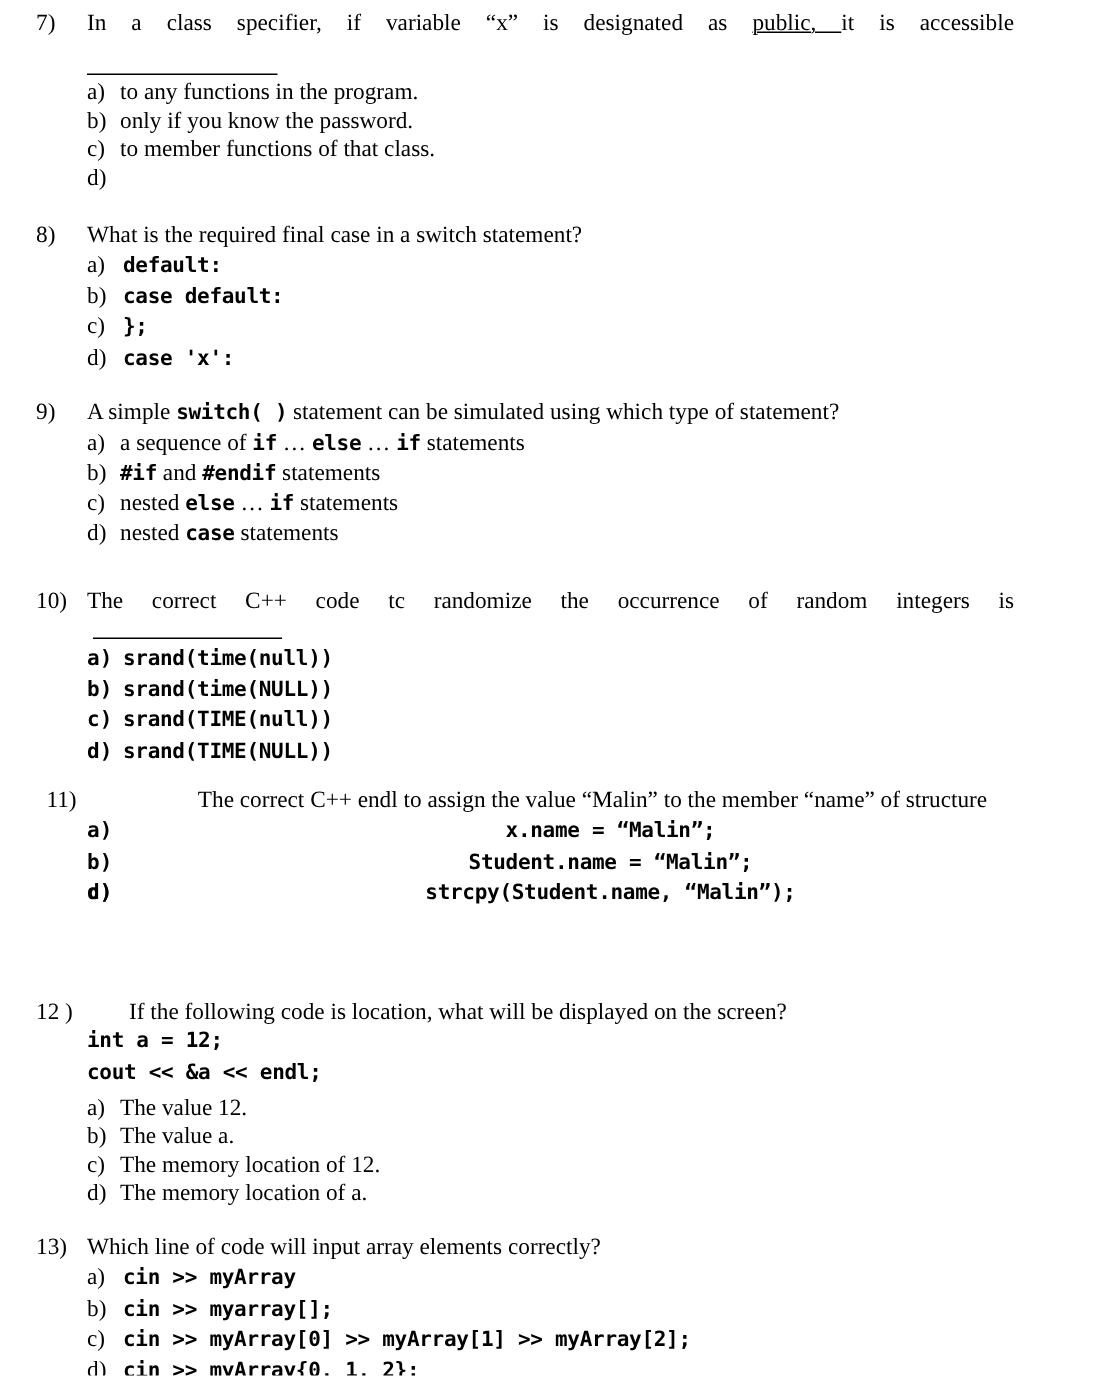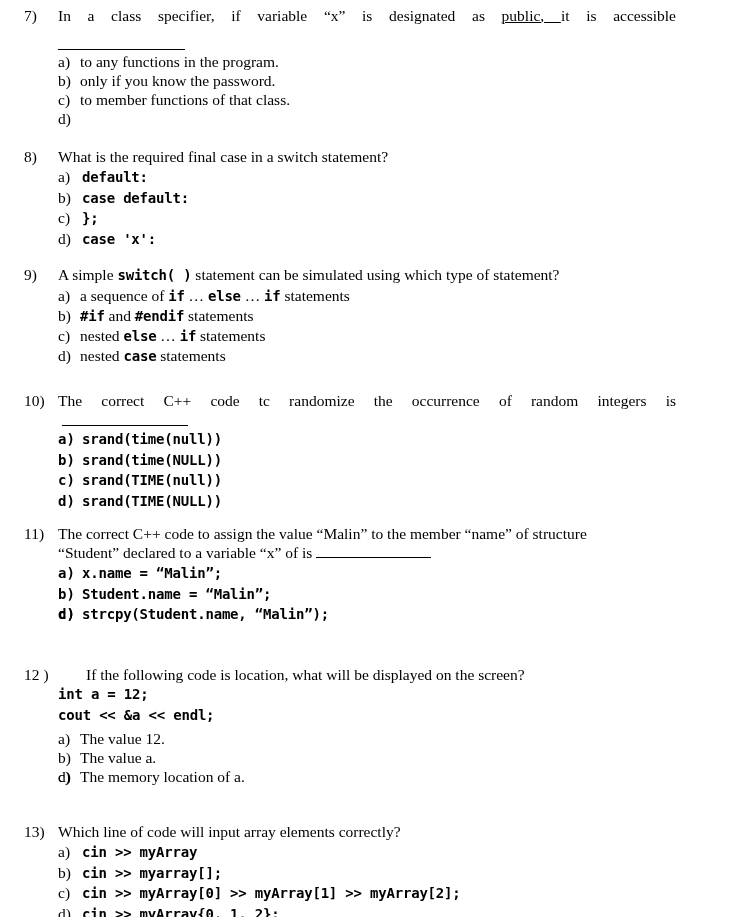--- a/index.html
+++ b/index.html
@@ -216,25 +216,24 @@
         <span class="lbl">c)</span>
         <span class="body mono">srand(TIME(null))</span>
       </div>
       <div class="opt monorow">
         <span class="lbl">d)</span>
         <span class="body mono">srand(TIME(NULL))</span>
       </div>
     </div>
   </div>
 
-  <div class="q" style="top:524px;">
+  <div class="q" style="top:524px;text-align:center;">
     <div class="stem">
       <span class="num">11)</span>
-      <span class="txt">The correct C++ code to assign the value “Malin” to the member “name” of structure</span>
-      <span class="txt2"><span>“Student” declared to a variable “x” of is </span><span class="inlineblank" style="width:115px;"></span></span>
+      <span class="txt">The correct C++ endl to assign the value “Malin” to the member “name” of structure</span>
     </div>
     <div class="opts">
       <div class="opt monorow">
         <span class="lbl">a)</span>
         <span class="body mono">x.name = “Malin”;</span>
       </div>
       <div class="opt monorow">
         <span class="lbl">b)</span>
         <span class="body mono">Student.name = “Malin”;</span>
       </div>
@@ -259,20 +258,21 @@
       <div class="opt">
         <span class="lbl">a)</span>
         <span class="body">The value 12.</span>
       </div>
       <div class="opt">
         <span class="lbl">b)</span>
         <span class="body">The value a.</span>
       </div>
       <div class="opt">
         <span class="lbl">c)</span>
+        <span class="body">The memory location of 12.</span>
       </div>
       <div class="opt">
         <span class="lbl">d)</span>
         <span class="body">The memory location of a.</span>
       </div>
     </div>
   </div>
 
   <div class="q" style="top:822px;">
     <div class="stem">

